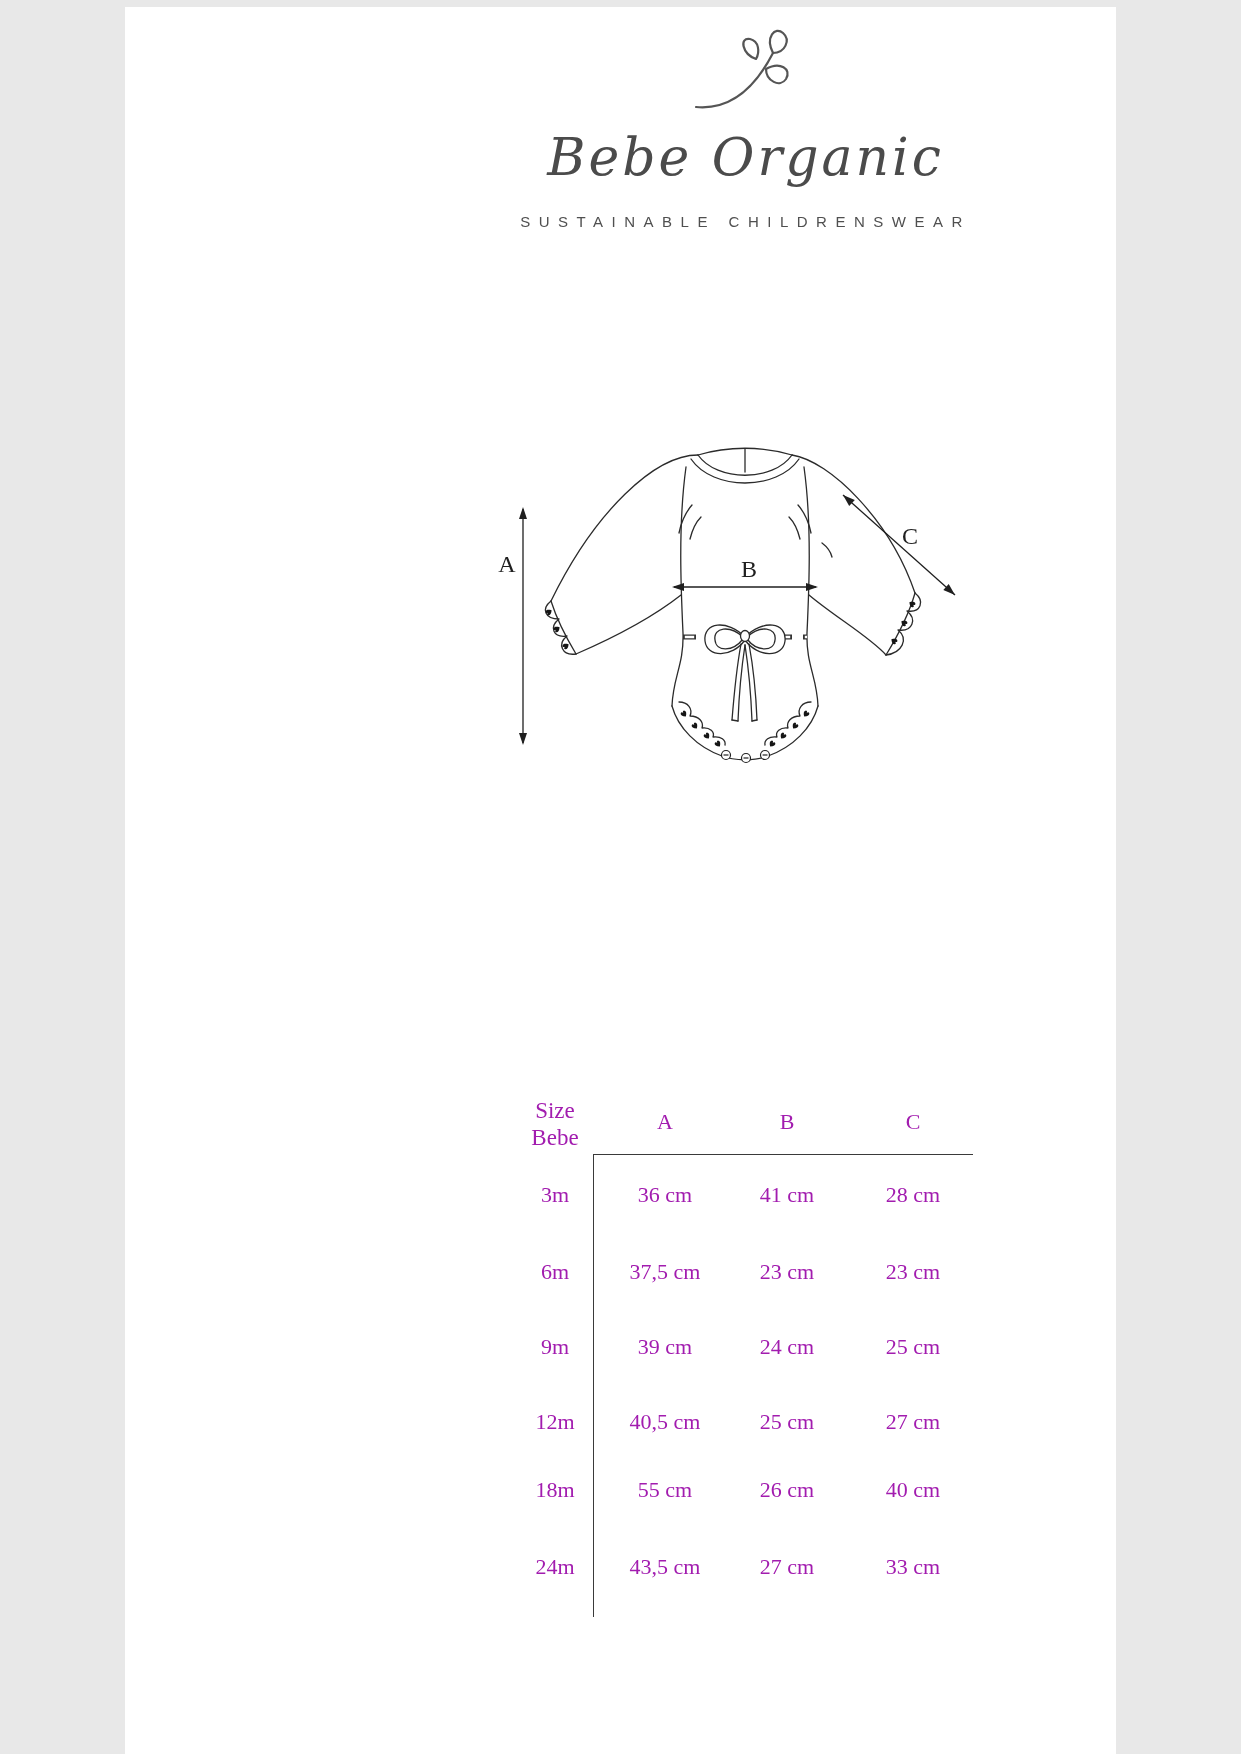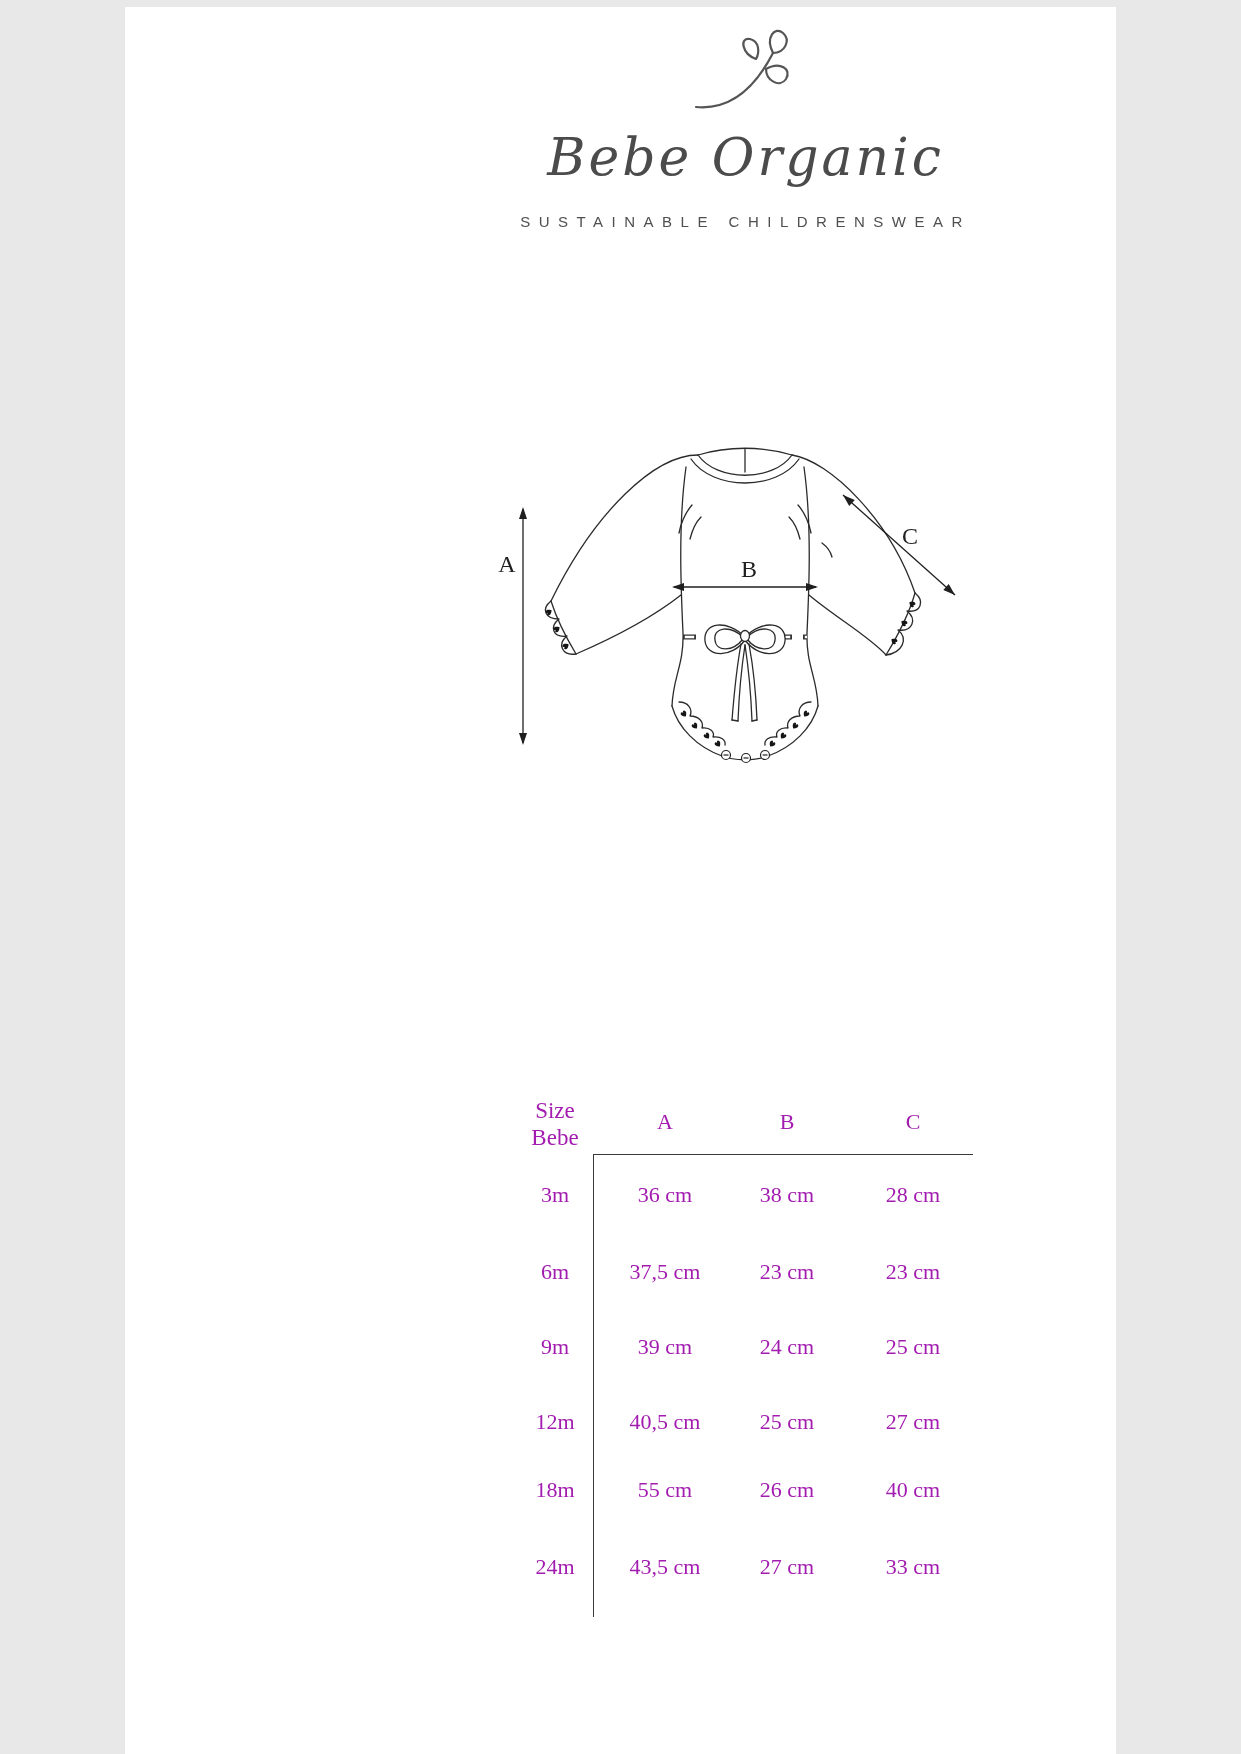--- a/index.html
+++ b/index.html
@@ -177,21 +177,21 @@
     <div class="col-a hdr">A</div>
     <div class="col-b hdr">B</div>
     <div class="col-c hdr">C</div>
 
     <div class="hline"></div>
     <div class="vline"></div>
 
     <div>
       <div class="col-size cell row-y0">3m</div>
       <div class="col-a cell row-y0">36 cm</div>
-      <div class="col-b cell row-y0">38 cm</div>
+      <div class="col-b cell row-y0">41 cm</div>
       <div class="col-c cell row-y0">28 cm</div>
     </div>
     <div>
       <div class="col-size cell row-y1">6m</div>
       <div class="col-a cell row-y1">37,5 cm</div>
       <div class="col-b cell row-y1">23 cm</div>
       <div class="col-c cell row-y1">23 cm</div>
     </div>
     <div>
       <div class="col-size cell row-y2">9m</div>

